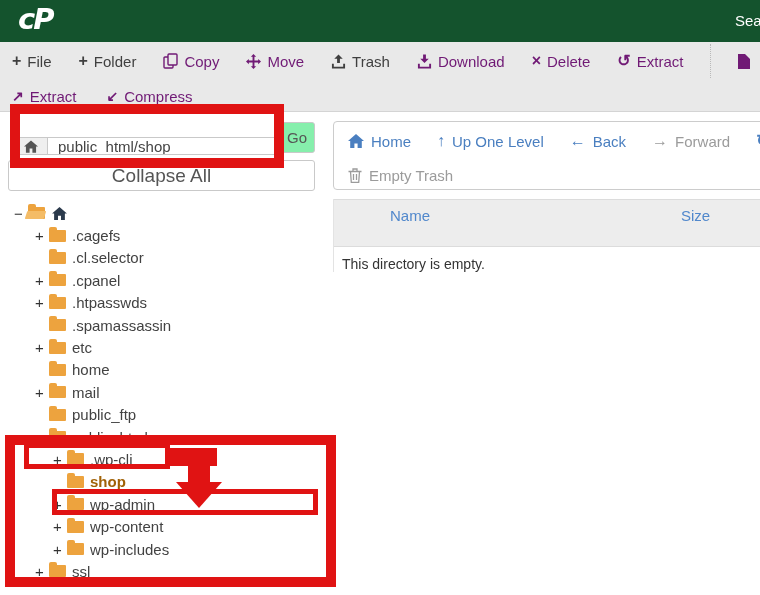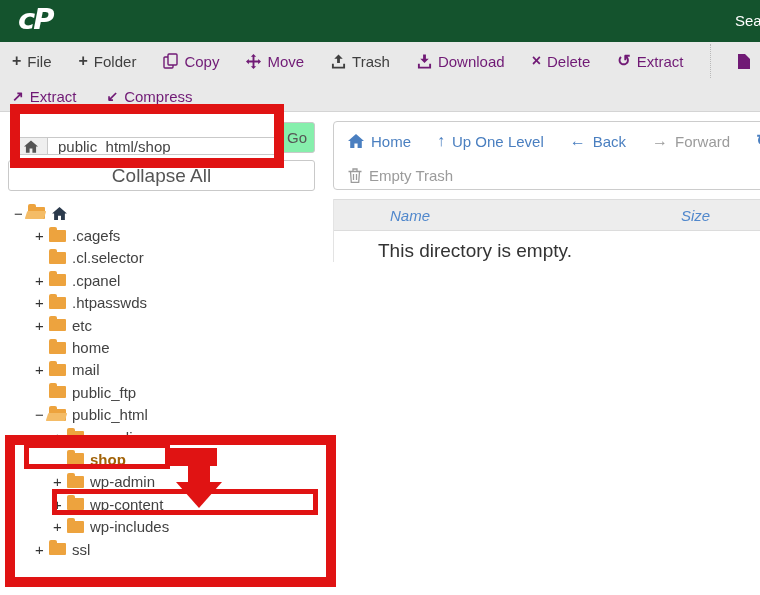--- a/index.html
+++ b/index.html
@@ -84,27 +84,27 @@
   .nav-btn {
     display: inline-flex; align-items: center; gap: 7px;
     background: none; border: none; font-family: inherit; font-size: 15px;
     cursor: pointer; flex: none;
   }
   .nav-btn.enabled  { color: #4a7fc0; }
   .nav-btn.disabled { color: #9b9b9b; }
   
   .table-area { position: absolute; left: 333px; top: 199px; width: 427px; border-left: 1px solid #e3e3e3; }
   .table-head {
-    position: relative; height: 32px; background: #ededed;
-    border-top: 1px solid #dcdcdc; border-bottom: 1px solid #dcdcdc; font-style: italic;
+    position: relative; height: 48px; background: #ededed;
+    border-top: 1px solid #dcdcdc; border-bottom: 1px solid #dcdcdc;
   }
   .th { position: absolute; top: 7px; font-size: 15px; color: #5188cc; cursor: pointer; }
   .th-name { left: 56px; }
   .th-size { left: 347px; }
-  .empty-msg { padding: 9px 0 0 8px; font-size: 19px; color: #333; margin-left: 36px; }
+  .empty-msg { padding: 9px 0 0 8px; font-size: 14px; color: #333; }
   
   .tree { position: absolute; left: 8px; top: 202px; width: 324px; }
   .tree-row { height: 22.4px; display: flex; align-items: center; font-size: 15px; color: #424242; cursor: pointer; }
   .lvl0 { padding-left: 6px; }
   .lvl1 { padding-left: 27px; }
   .lvl2 { padding-left: 45px; }
   .exp { width: 14px; flex: none; color: #333; font-size: 15px; }
   .folder {
     position: relative; display: inline-block; width: 17px; height: 12px;
     background: #eda33e; border-radius: 1px; margin-right: 6px; flex: none;
@@ -317,20 +317,25 @@
       <span class="exp">+</span>
       <span class="folder"></span>
       <span class="tree-label">.cpanel</span>
     </div>
     <div class="tree-row lvl1">
       <span class="exp">+</span>
       <span class="folder"></span>
       <span class="tree-label">.htpasswds</span>
     </div>
     <div class="tree-row lvl1">
+      <span class="exp"></span>
+      <span class="folder"></span>
+      <span class="tree-label">.spamassassin</span>
+    </div>
+    <div class="tree-row lvl1">
       <span class="exp">+</span>
       <span class="folder"></span>
       <span class="tree-label">etc</span>
     </div>
     <div class="tree-row lvl1">
       <span class="exp"></span>
       <span class="folder"></span>
       <span class="tree-label">home</span>
     </div>
     <div class="tree-row lvl1">

